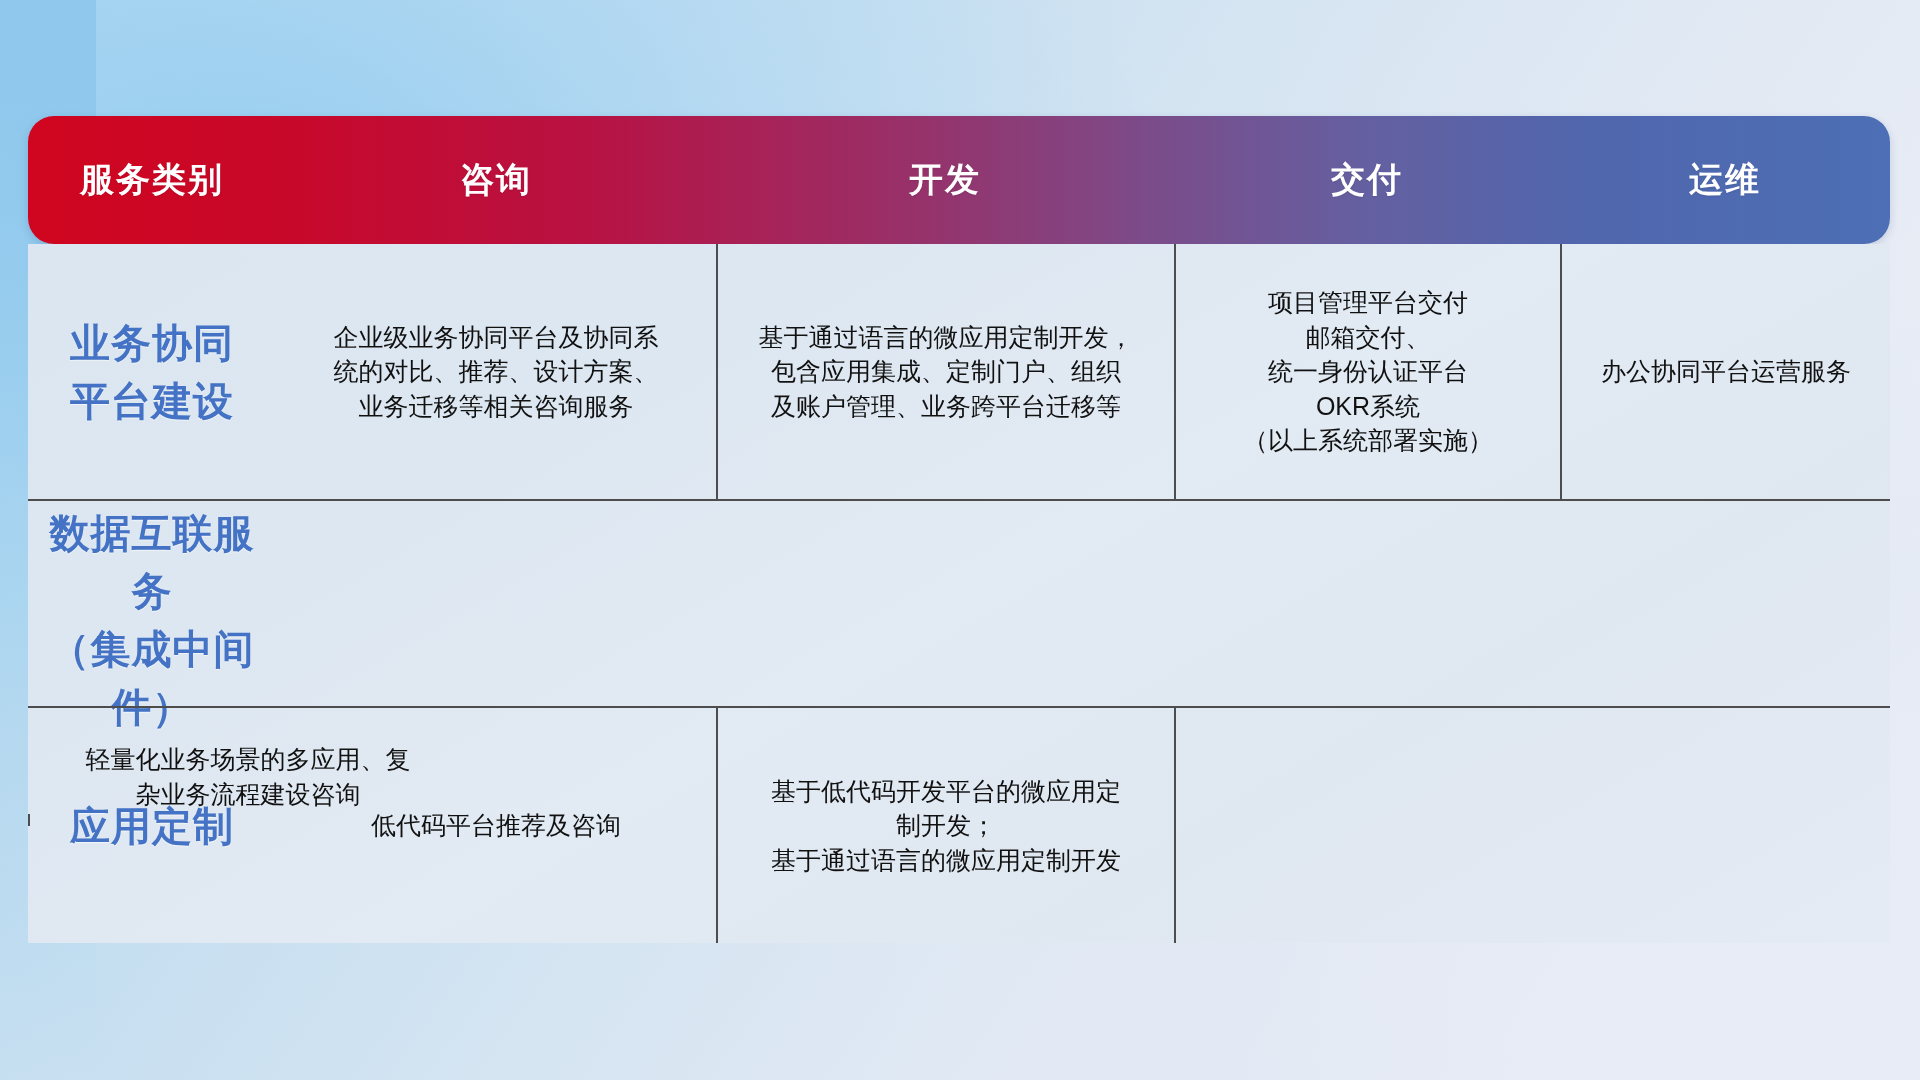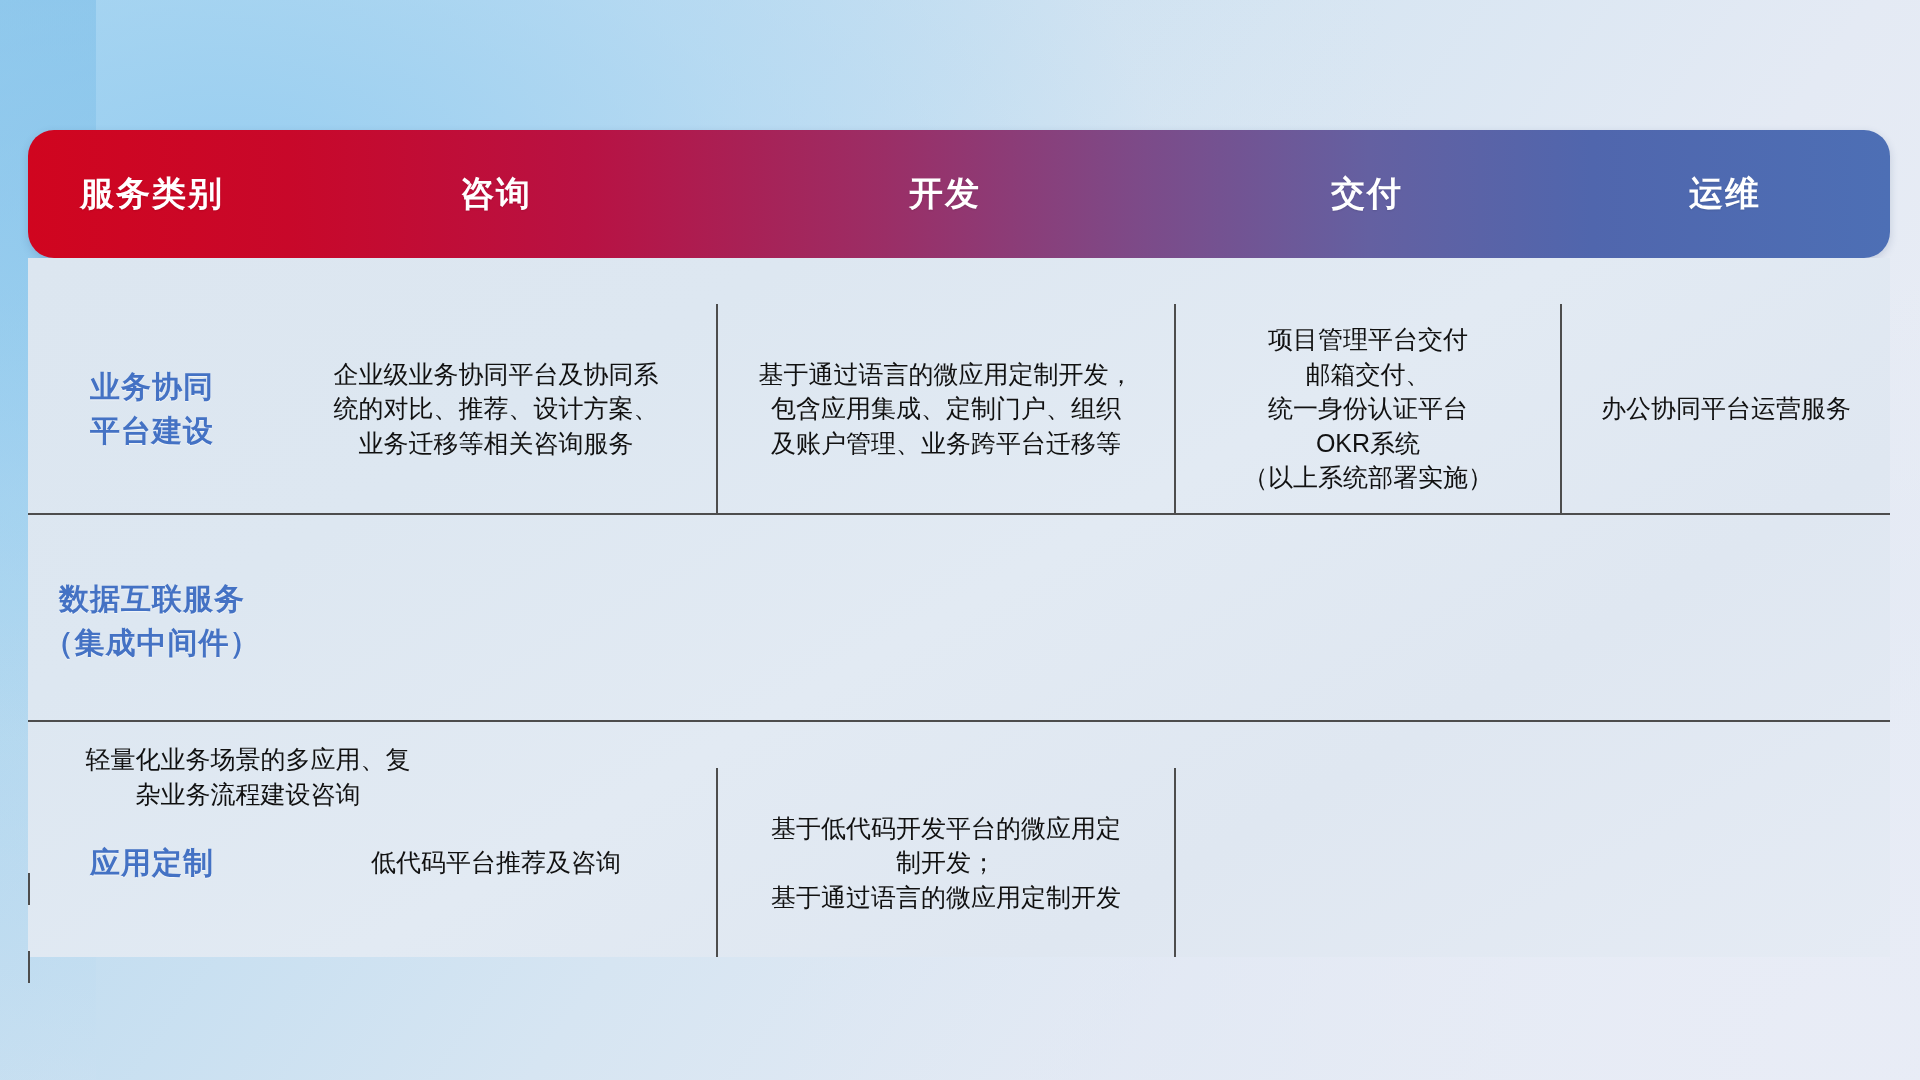--- a/index.html
+++ b/index.html
@@ -30,21 +30,21 @@
     left: 0; top: 0;
     width: 96px; height: 1080px;
     background: linear-gradient(180deg, rgba(125,190,232,0.55), rgba(150,205,238,0.35) 55%, rgba(205,225,242,0.2));
     pointer-events: none;
   }
 
   
   .table-wrap {
     position: absolute;
     left: 28px;
-    top: 130px;
+    top: 116px;
     width: 1862px;
   }
 
   .thead {
     display: flex;
     height: 128px;
     border-radius: 26px;
     background: linear-gradient(90deg,
         #d0051f 0%,
         #c8082a 14%,
@@ -83,33 +83,32 @@
     position: relative;
   }
   .trow + .trow { border-top: 2px solid #4d4d4d; }
 
   .td {
     box-sizing: border-box;
     display: flex;
     align-items: center;
     justify-content: center;
     text-align: center;
-    padding: 16px 14px;
+    padding: 3px 14px;
     font-size: 25px;
     line-height: 1.38;
     color: #111111;
     white-space: pre-line;
-    margin-top: 46px;
   }
   .td.divider { border-left: 2px solid #4d4d4d; }
 
   .td.rowlabel {
     color: #4472c4;
     font-weight: bold;
-    font-size: 30px;
+    font-size: 40px;
     line-height: 1.45;
     letter-spacing: 1px;
     text-shadow: 0 1px 1px rgba(255,255,255,0.6);
   }
 
   
   .c1 { width: 248px; }
   .c2 { width: 440px; }
   .c3 { width: 458px; }
   .c4 { width: 386px; }

